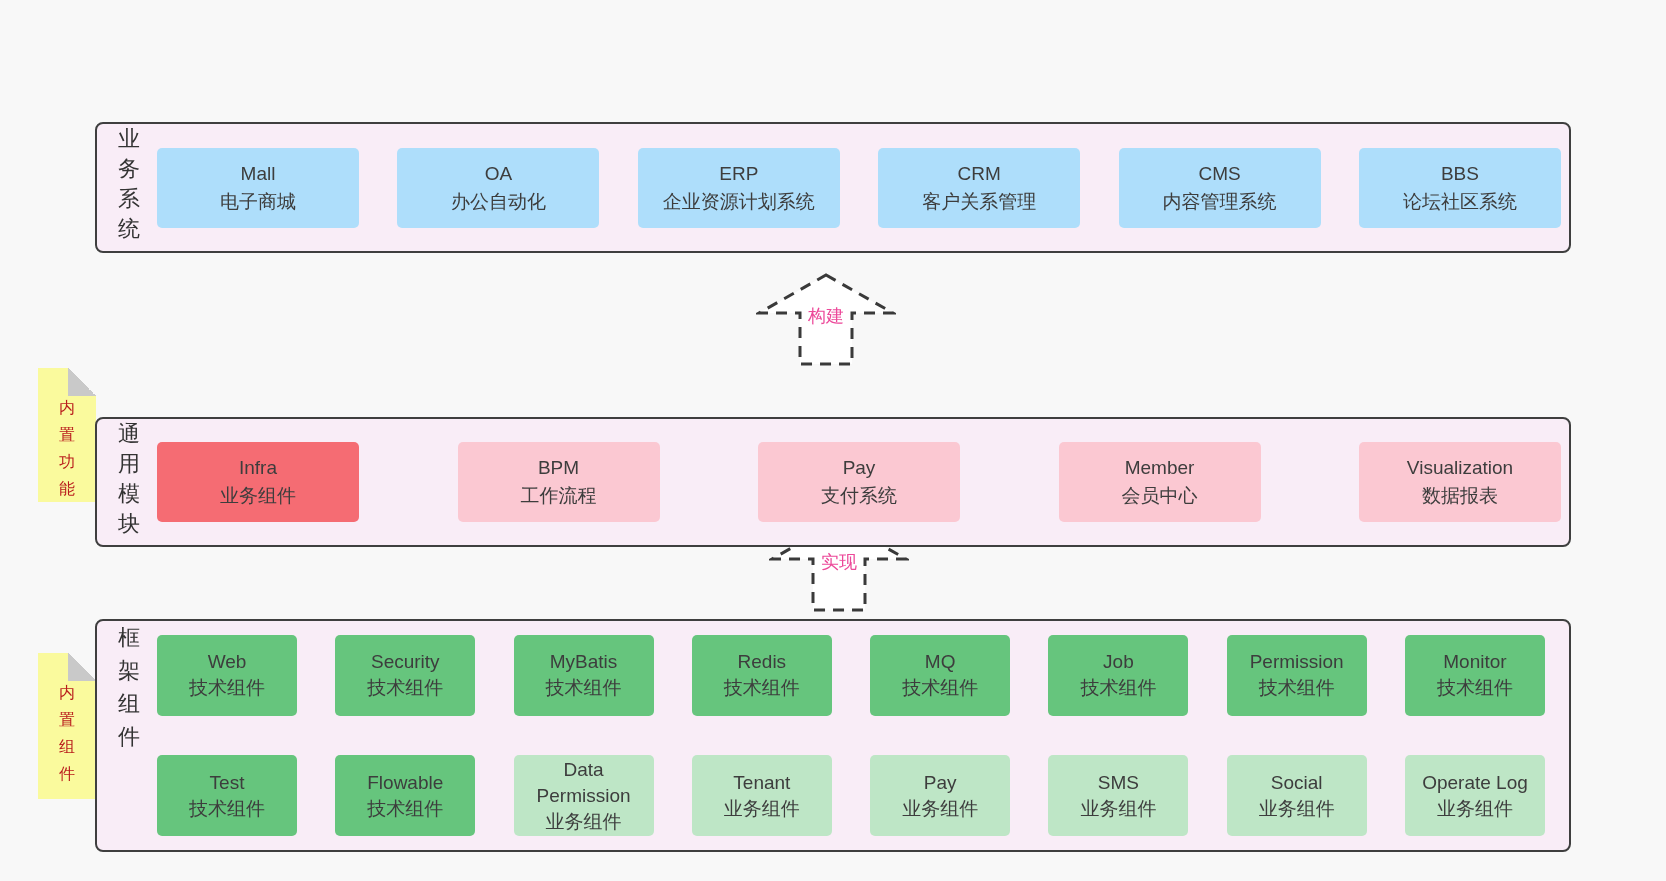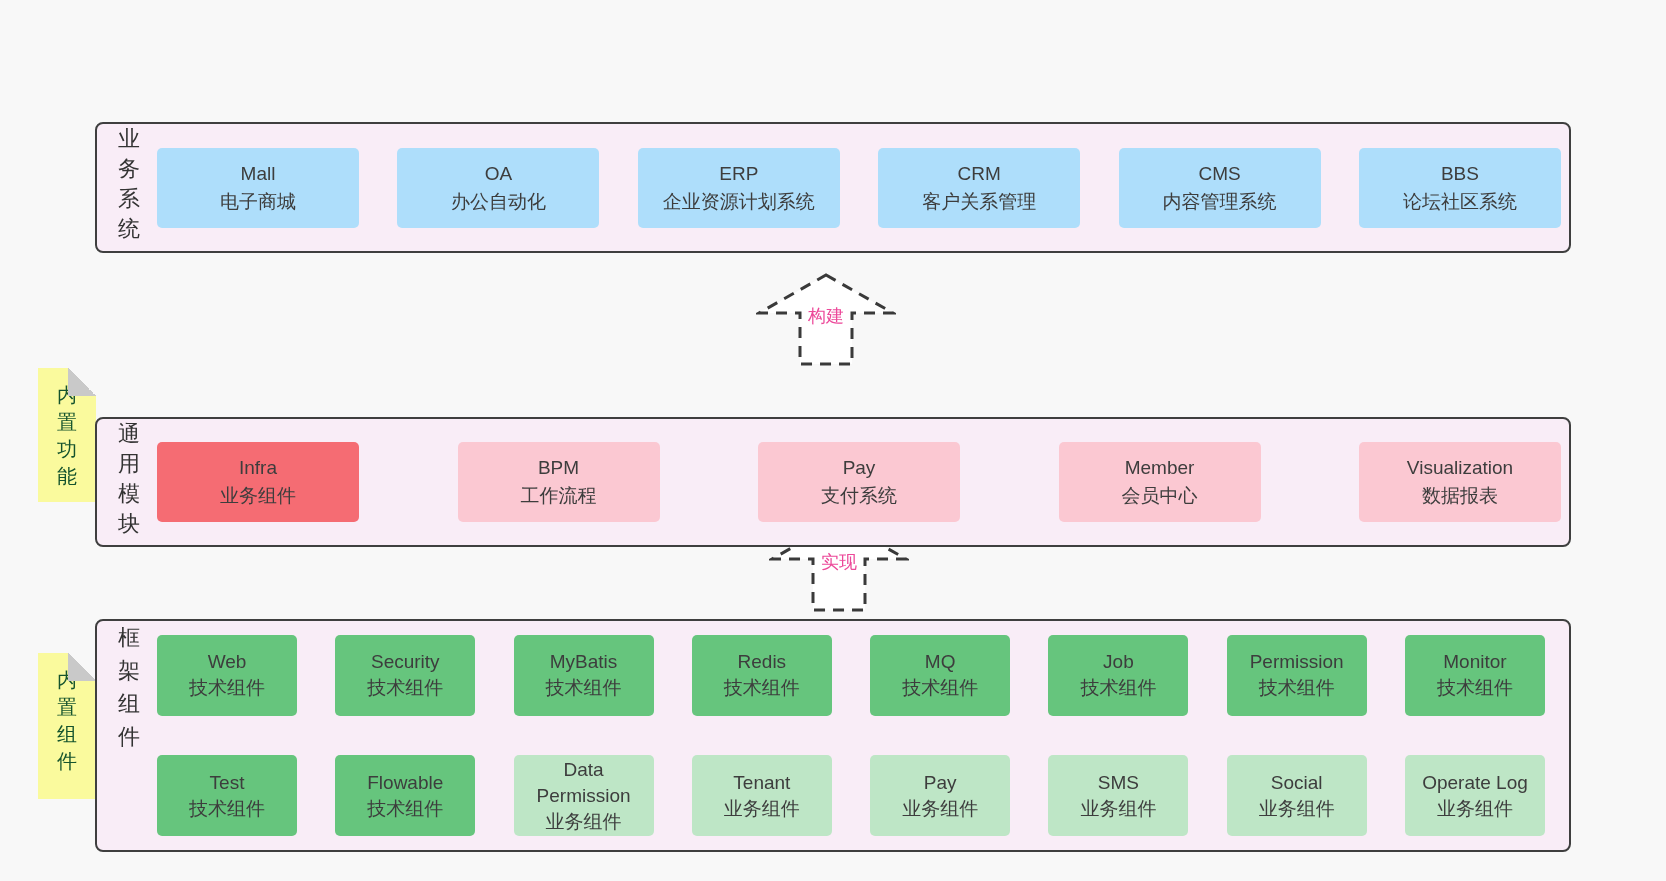--- a/index.html
+++ b/index.html
@@ -41,22 +41,22 @@
   .green-dark{background:var(--green-dark);} .green-light{background:var(--green-light);}
   
   .note{position:absolute;left:38px;width:58px;background:var(--note-yellow);z-index:1;}
   #note-functions{top:368px;height:134px;}
   #note-components{top:653px;height:146px;}
   .note .fold{
     position:absolute;top:0;right:0;width:28px;height:28px;
     background:linear-gradient(to bottom left,var(--bg) 0 50%,var(--fold-gray) 50% 100%);
   }
   .note .ntext{
-    width:22px;margin:14px auto 0;font-size:20px;line-height:27px;
-    text-align:center;word-break:break-all;color:#14532d;
+    width:22px;margin:26px auto 0;font-size:16px;line-height:27px;
+    text-align:center;word-break:break-all;color:#b91c1c;
   }
   
   .arrow{position:absolute;width:140px;height:93px;z-index:1;}
   #arrow-build{left:756px;top:273px;}
   #arrow-implement{left:769px;top:519px;}
   .arrow svg{display:block;width:100%;height:100%;}
   .arrow .alabel{position:absolute;top:31px;left:0;right:0;text-align:center;}
   .arrow .alabel span{background:#ffffff;padding:0 3px;font-size:18px;color:#ec4899;}
 </style>
 </head>

